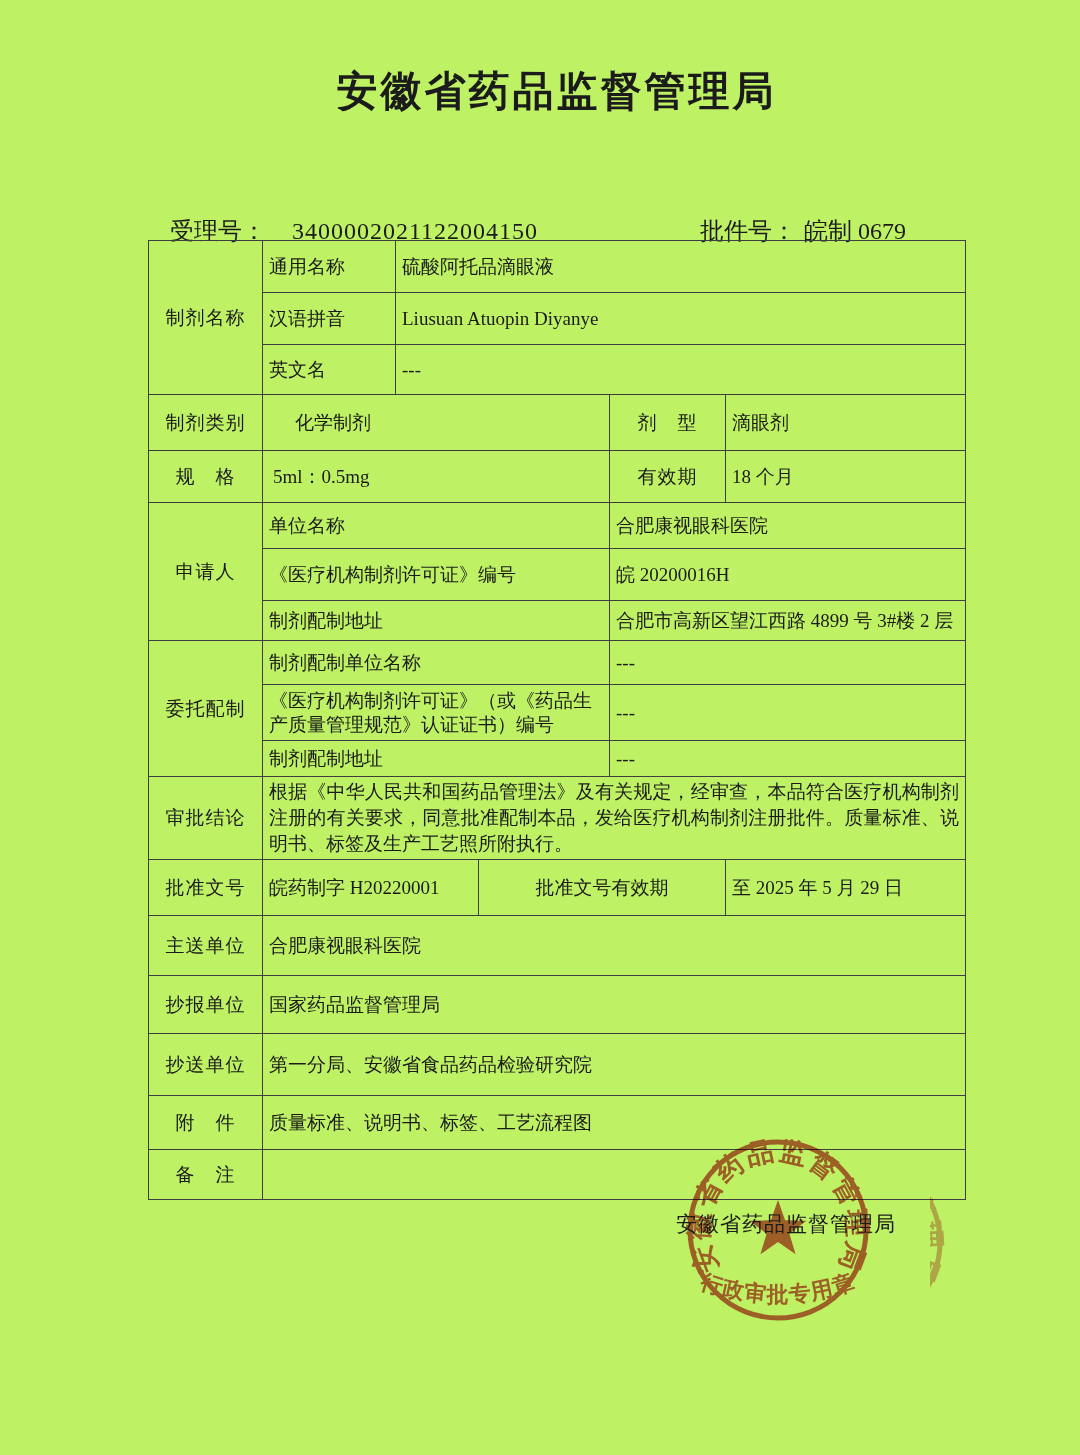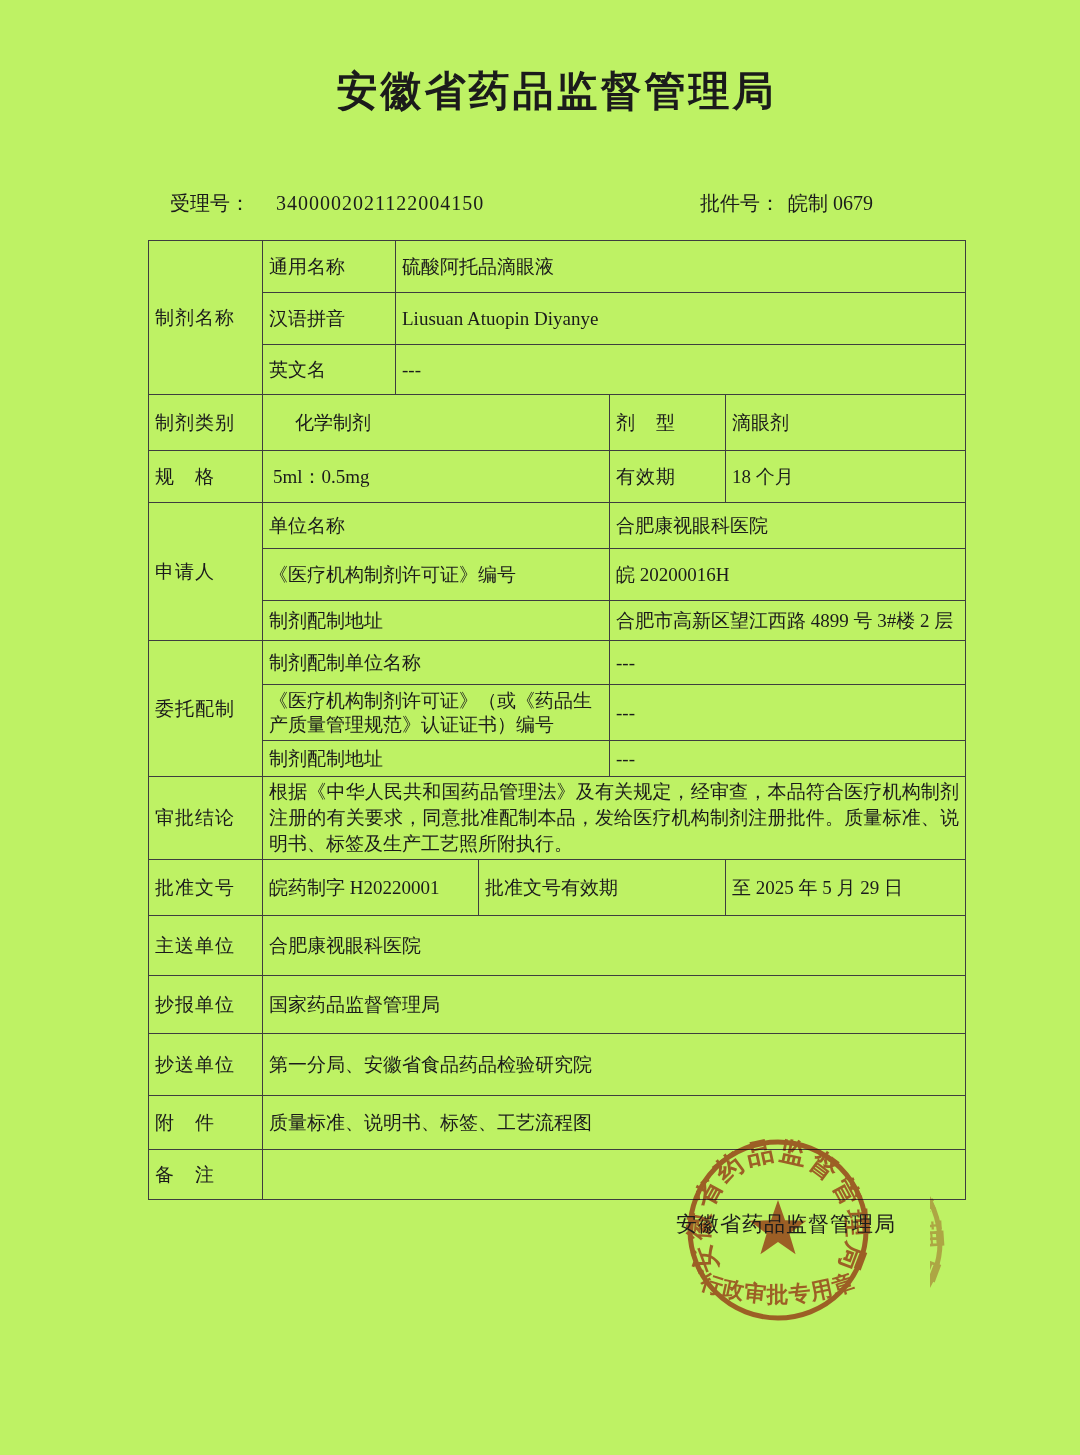--- a/index.html
+++ b/index.html
@@ -6,37 +6,37 @@
   .page{
     position:relative;width:1080px;height:1455px;margin:0 auto;
     background:#bef264;overflow:hidden;
     font-family:"Liberation Serif","DejaVu Serif",serif;color:#1b1b1b;
   }
   .title{
     position:absolute;top:62px;left:148px;width:817px;
     text-align:center;font-size:41px;font-weight:bold;
     line-height:58px;letter-spacing:3px;
   }
-  .meta{position:absolute;top:190px;left:148px;width:817px;height:30px;font-size:20px;}
+  .meta{position:absolute;top:215px;left:148px;width:817px;height:30px;font-size:24px;}
   .meta-left{position:absolute;left:22px;top:0;}
   .meta-left .num{margin-left:26px;letter-spacing:1px;}
   .meta-right{position:absolute;left:552px;top:0;}
   .meta-right .num{margin-left:8px;}
   table.doc{
     position:absolute;top:240px;left:148px;width:817px;
     border-collapse:collapse;table-layout:fixed;
   }
   table.doc td{
     border:1.5px solid #3e3e3e;font-size:19px;
     padding:2px 6px;vertical-align:middle;overflow:hidden;
   }
-  td.lab{text-align:left;letter-spacing:1px;}
+  td.lab{text-align:center;letter-spacing:1px;}
   td.sub{text-align:left;padding-left:22px;}
   td.val{text-align:left;padding-left:14px;margin-top:36px;}
-  td.ctr{text-align:left;}
+  td.ctr{text-align:center;}
   td.para{line-height:26px;padding:6px 12px 6px 12px;text-align:justify;}
   
   .seal-stack{
     position:absolute;left:648px;top:1100px;width:260px;height:260px;
     mix-blend-mode:multiply;pointer-events:none;
   }
   .seal{position:absolute;left:0;top:0;width:260px;height:260px;opacity:.82;}
   .seal svg{display:block;width:100%;height:100%;}
   .seal.ghost{
     opacity:.42;

